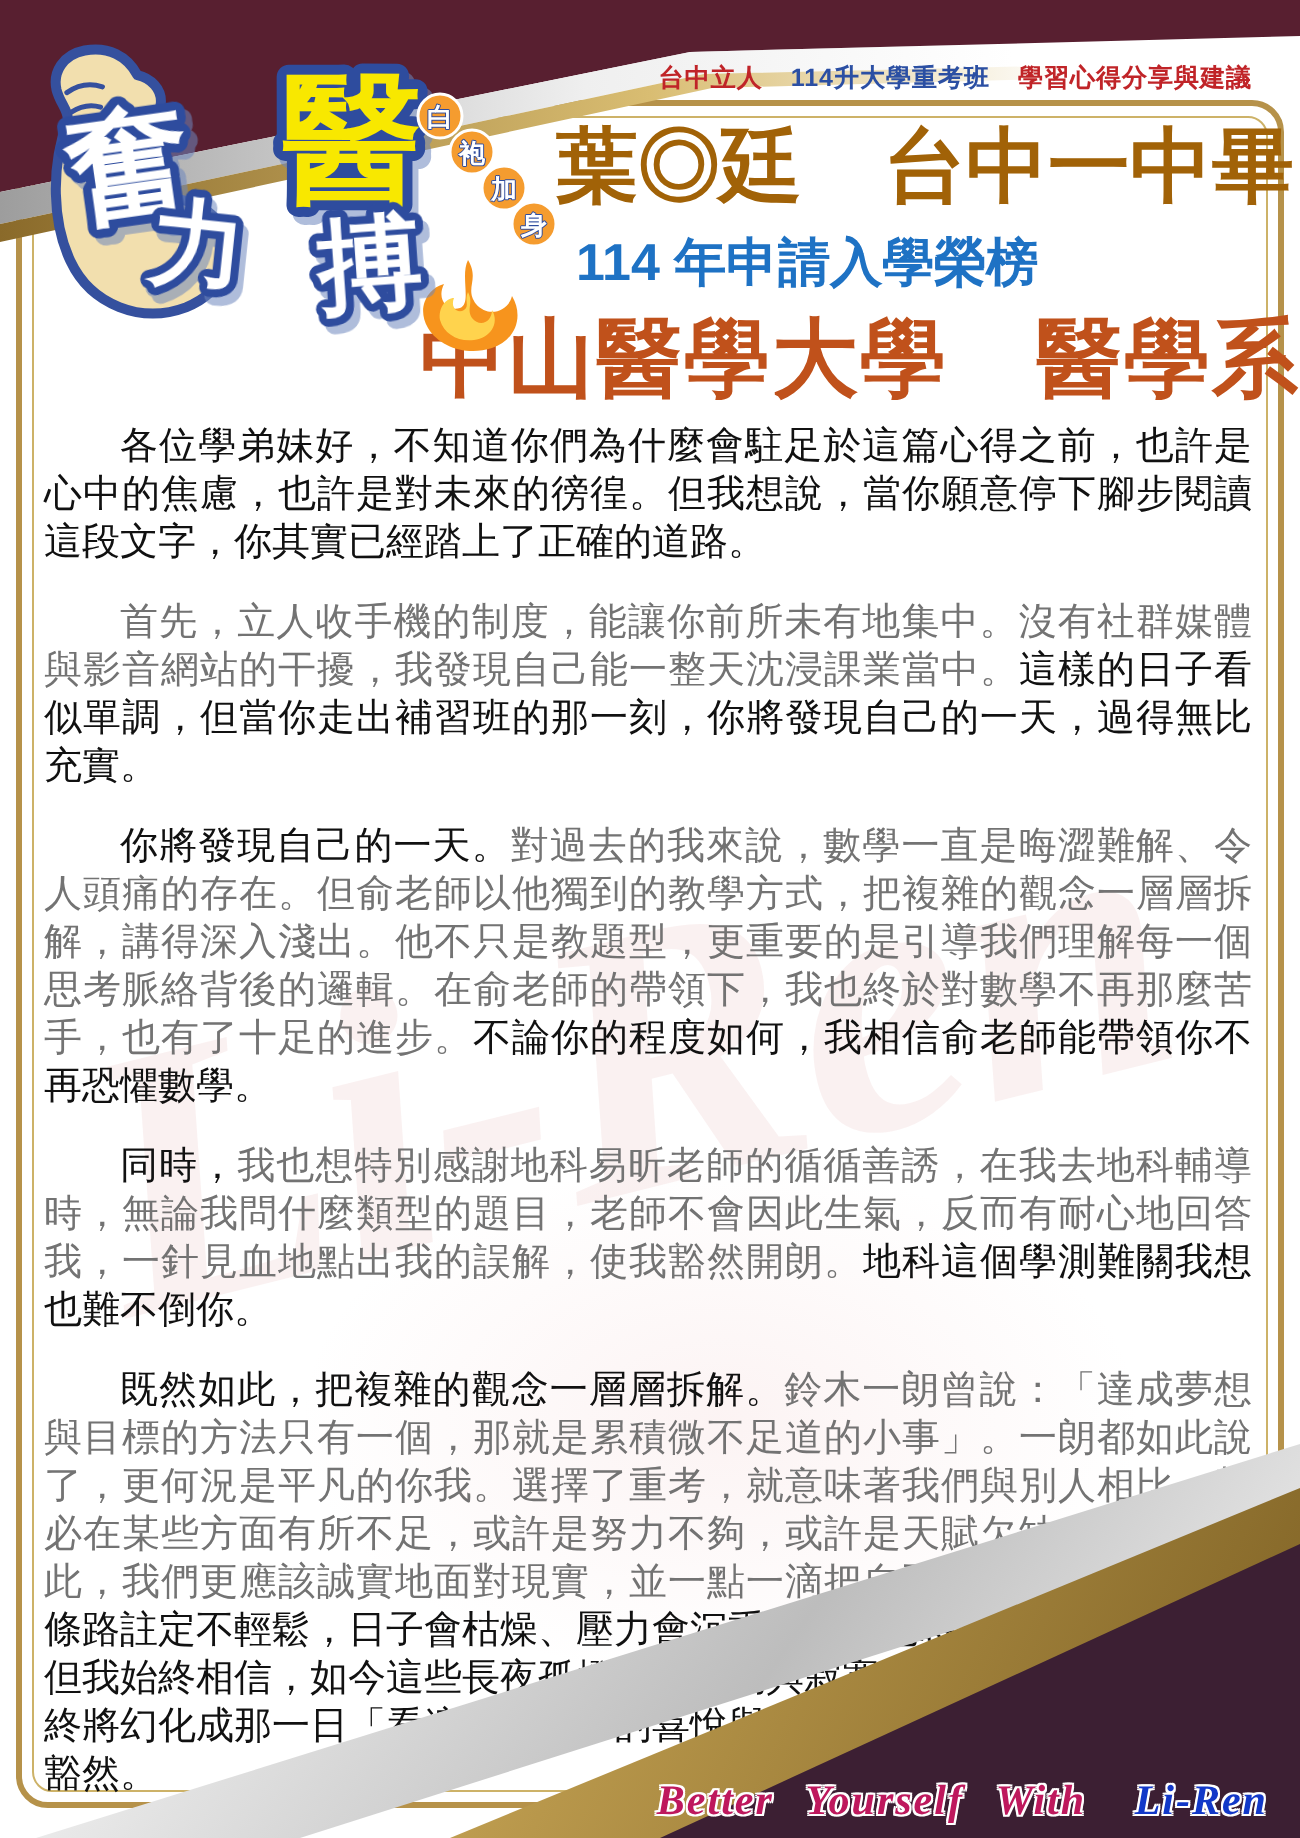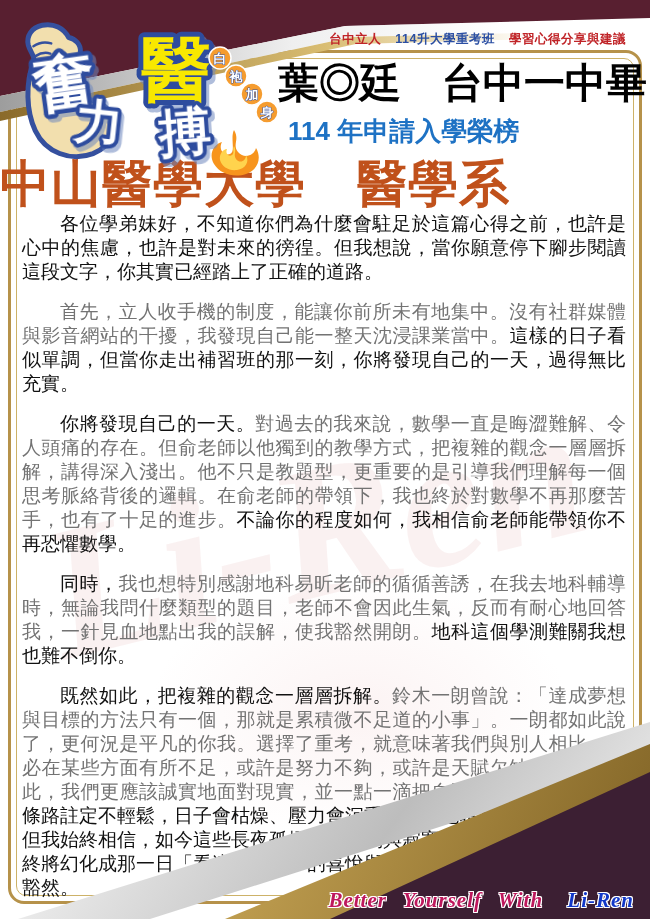--- a/index.html
+++ b/index.html
@@ -34,25 +34,25 @@
         paint-order:stroke fill;stroke:#2e4c9e;stroke-linejoin:round;}
   .logo .big{filter:drop-shadow(3px 4px 0 rgba(110,135,190,0.55));}
   .badge-txt{stroke:none;fill:#ffffff;font-size:13px;}
 
   
   .tagline{position:absolute;top:31px;right:24px;z-index:4;font-size:12.5px;font-weight:bold;
         letter-spacing:.5px;white-space:nowrap;}
   .tagline .t-red{color:#c02428;}
   .tagline .t-blue{color:#2b4fa3;margin:0 10px;}
   .student{position:absolute;left:278px;top:56px;z-index:4;white-space:nowrap;
-        font-family:"Liberation Serif",serif;font-weight:bold;font-size:41px;color:#000000;}
+        font-family:"Liberation Serif",serif;font-weight:bold;font-size:41px;color:#a16207;}
   .subtitle{position:absolute;left:288px;top:114px;width:310px;z-index:4;
         font-weight:bold;font-size:26px;color:#1e72c4;}
-  .school{position:absolute;left:0;right:0;top:151px;text-align:left;z-index:4;
-        font-family:"Liberation Serif",serif;font-weight:bold;font-size:50px;color:#c0511b;letter-spacing:1px;}
+  .school{position:absolute;left:0;right:0;top:151px;text-align:right;z-index:4;
+        font-family:"Liberation Serif",serif;font-weight:bold;font-size:43px;color:#c0511b;letter-spacing:1px;}
 
   
   .article{position:absolute;left:22px;right:24px;top:212px;z-index:4;
         font-size:19px;line-height:24px;color:#111111;text-align:justify;}
   .article p{margin:0 0 16px 0;text-indent:38px;}
   .seg{white-space:pre-wrap;}
   .seg.red{color:#737373;}
   .seg.black{color:#111111;}
 
   

